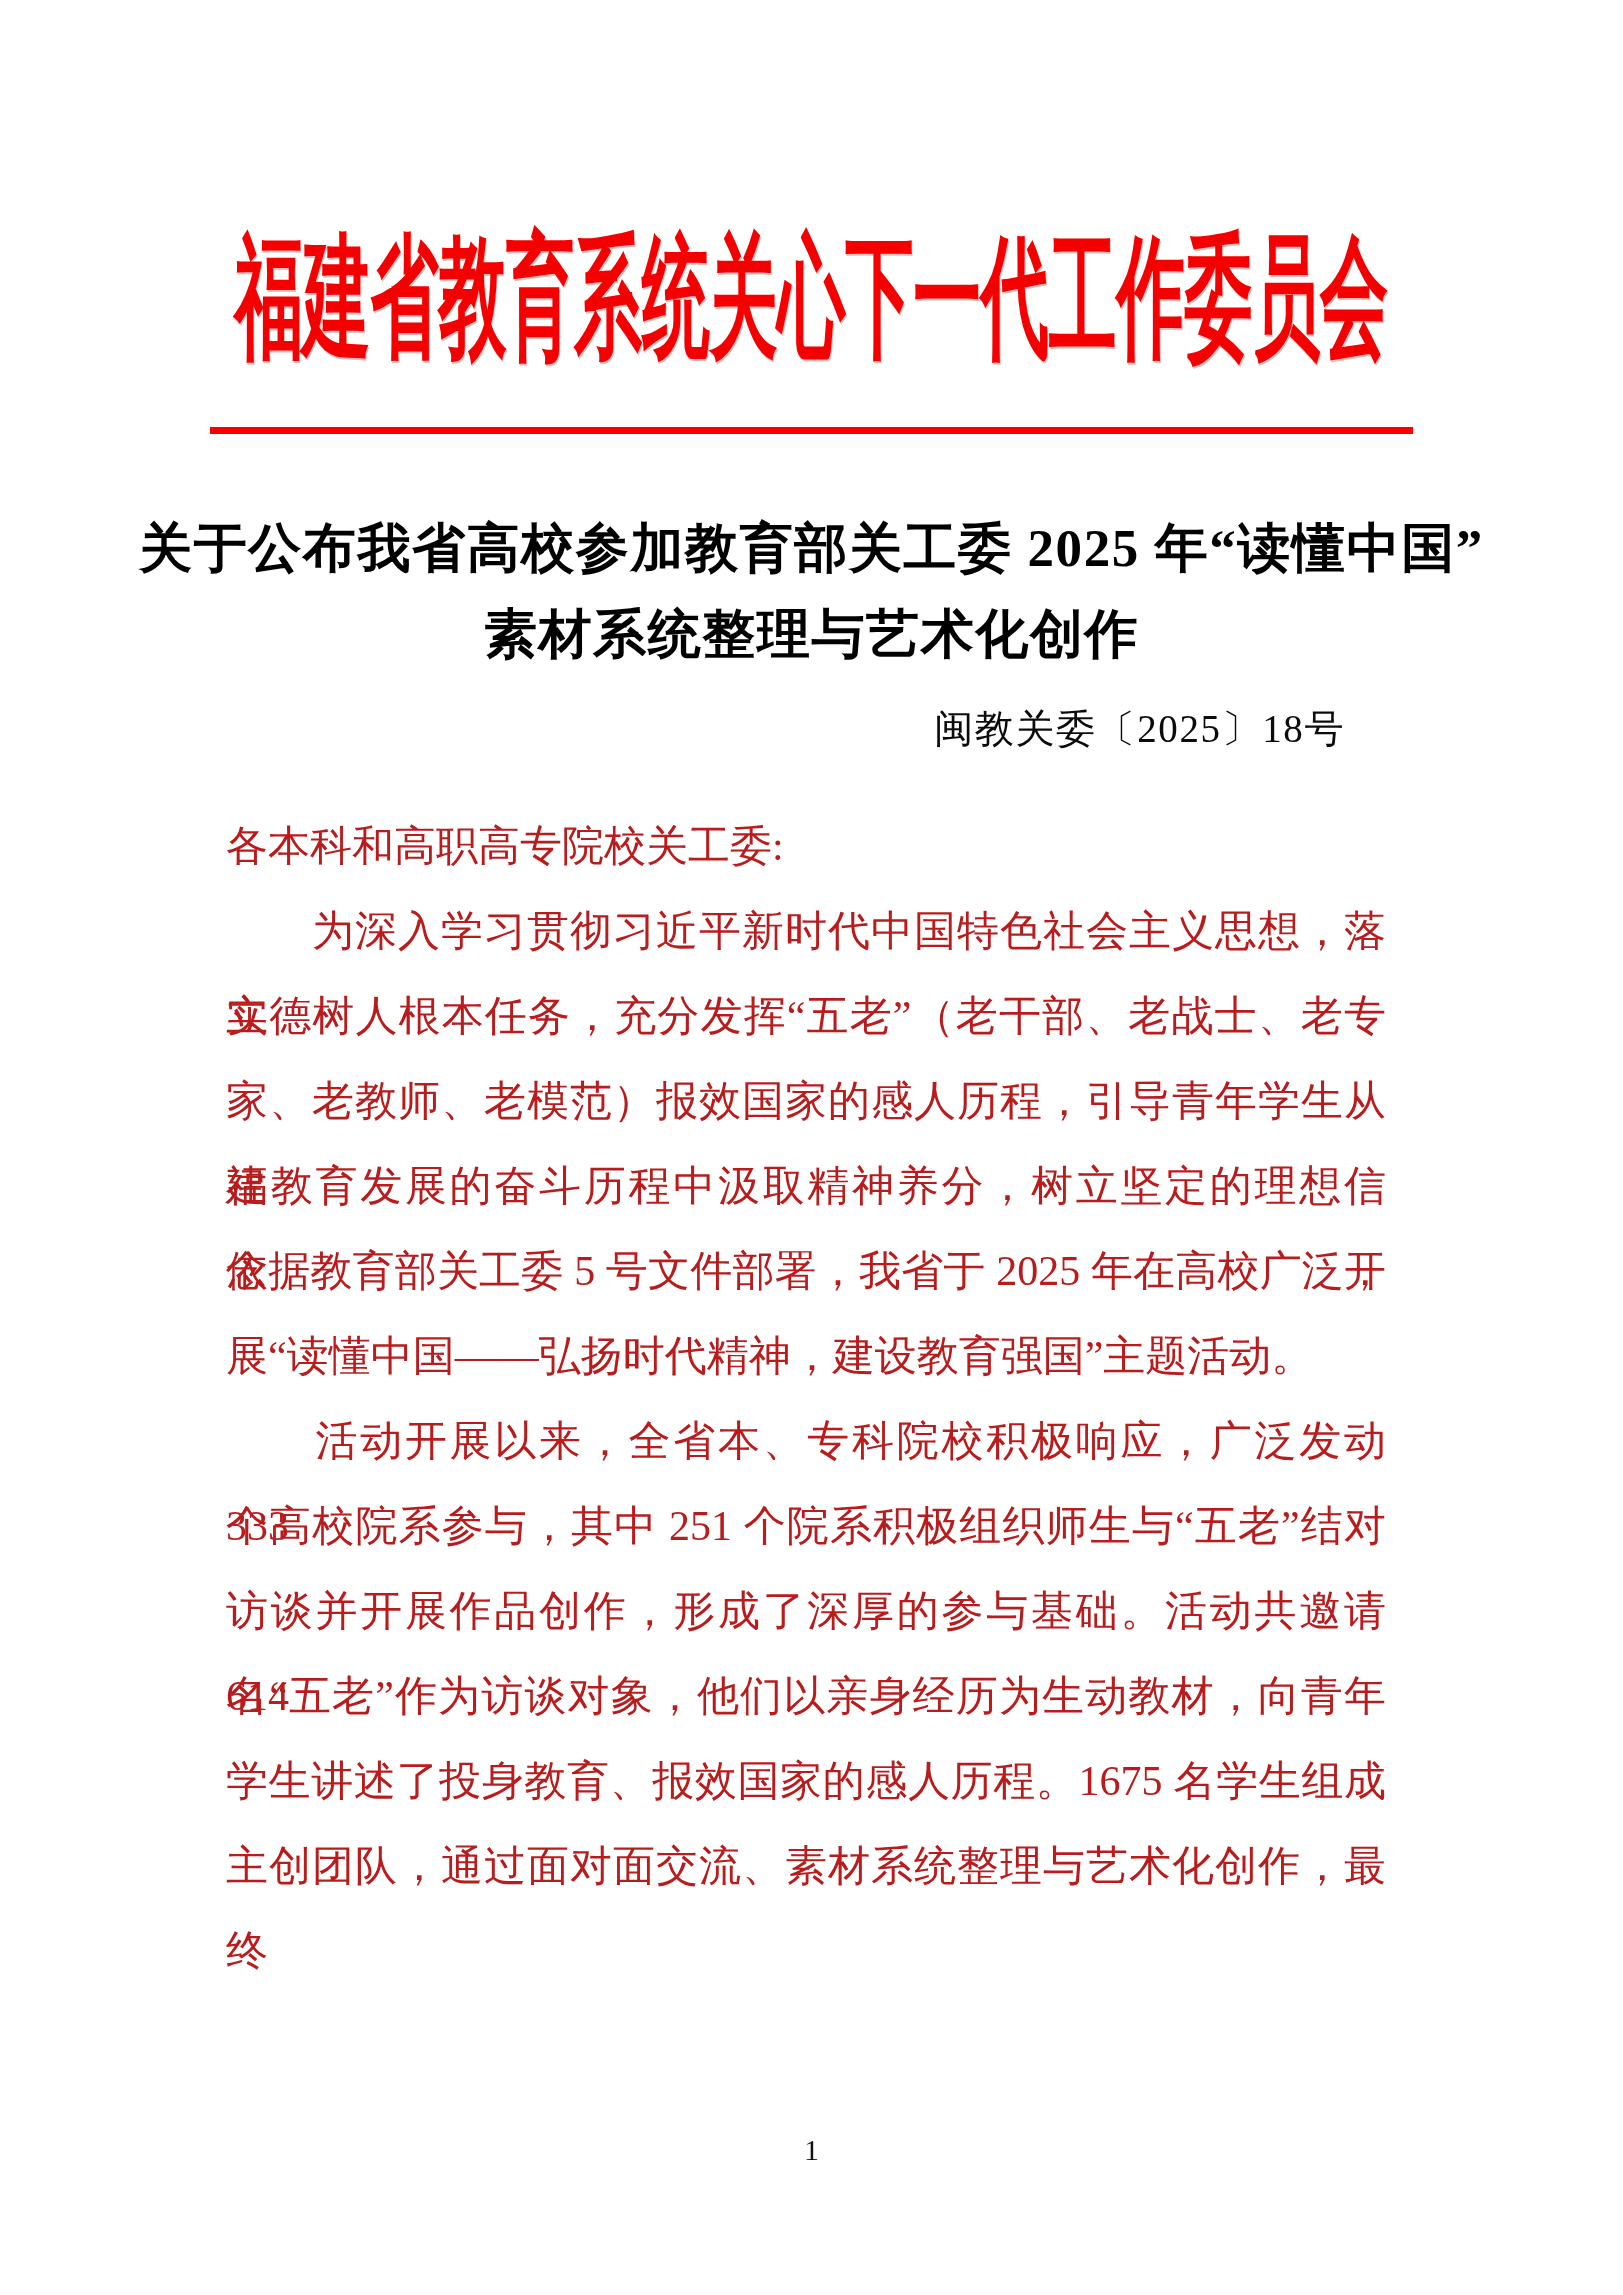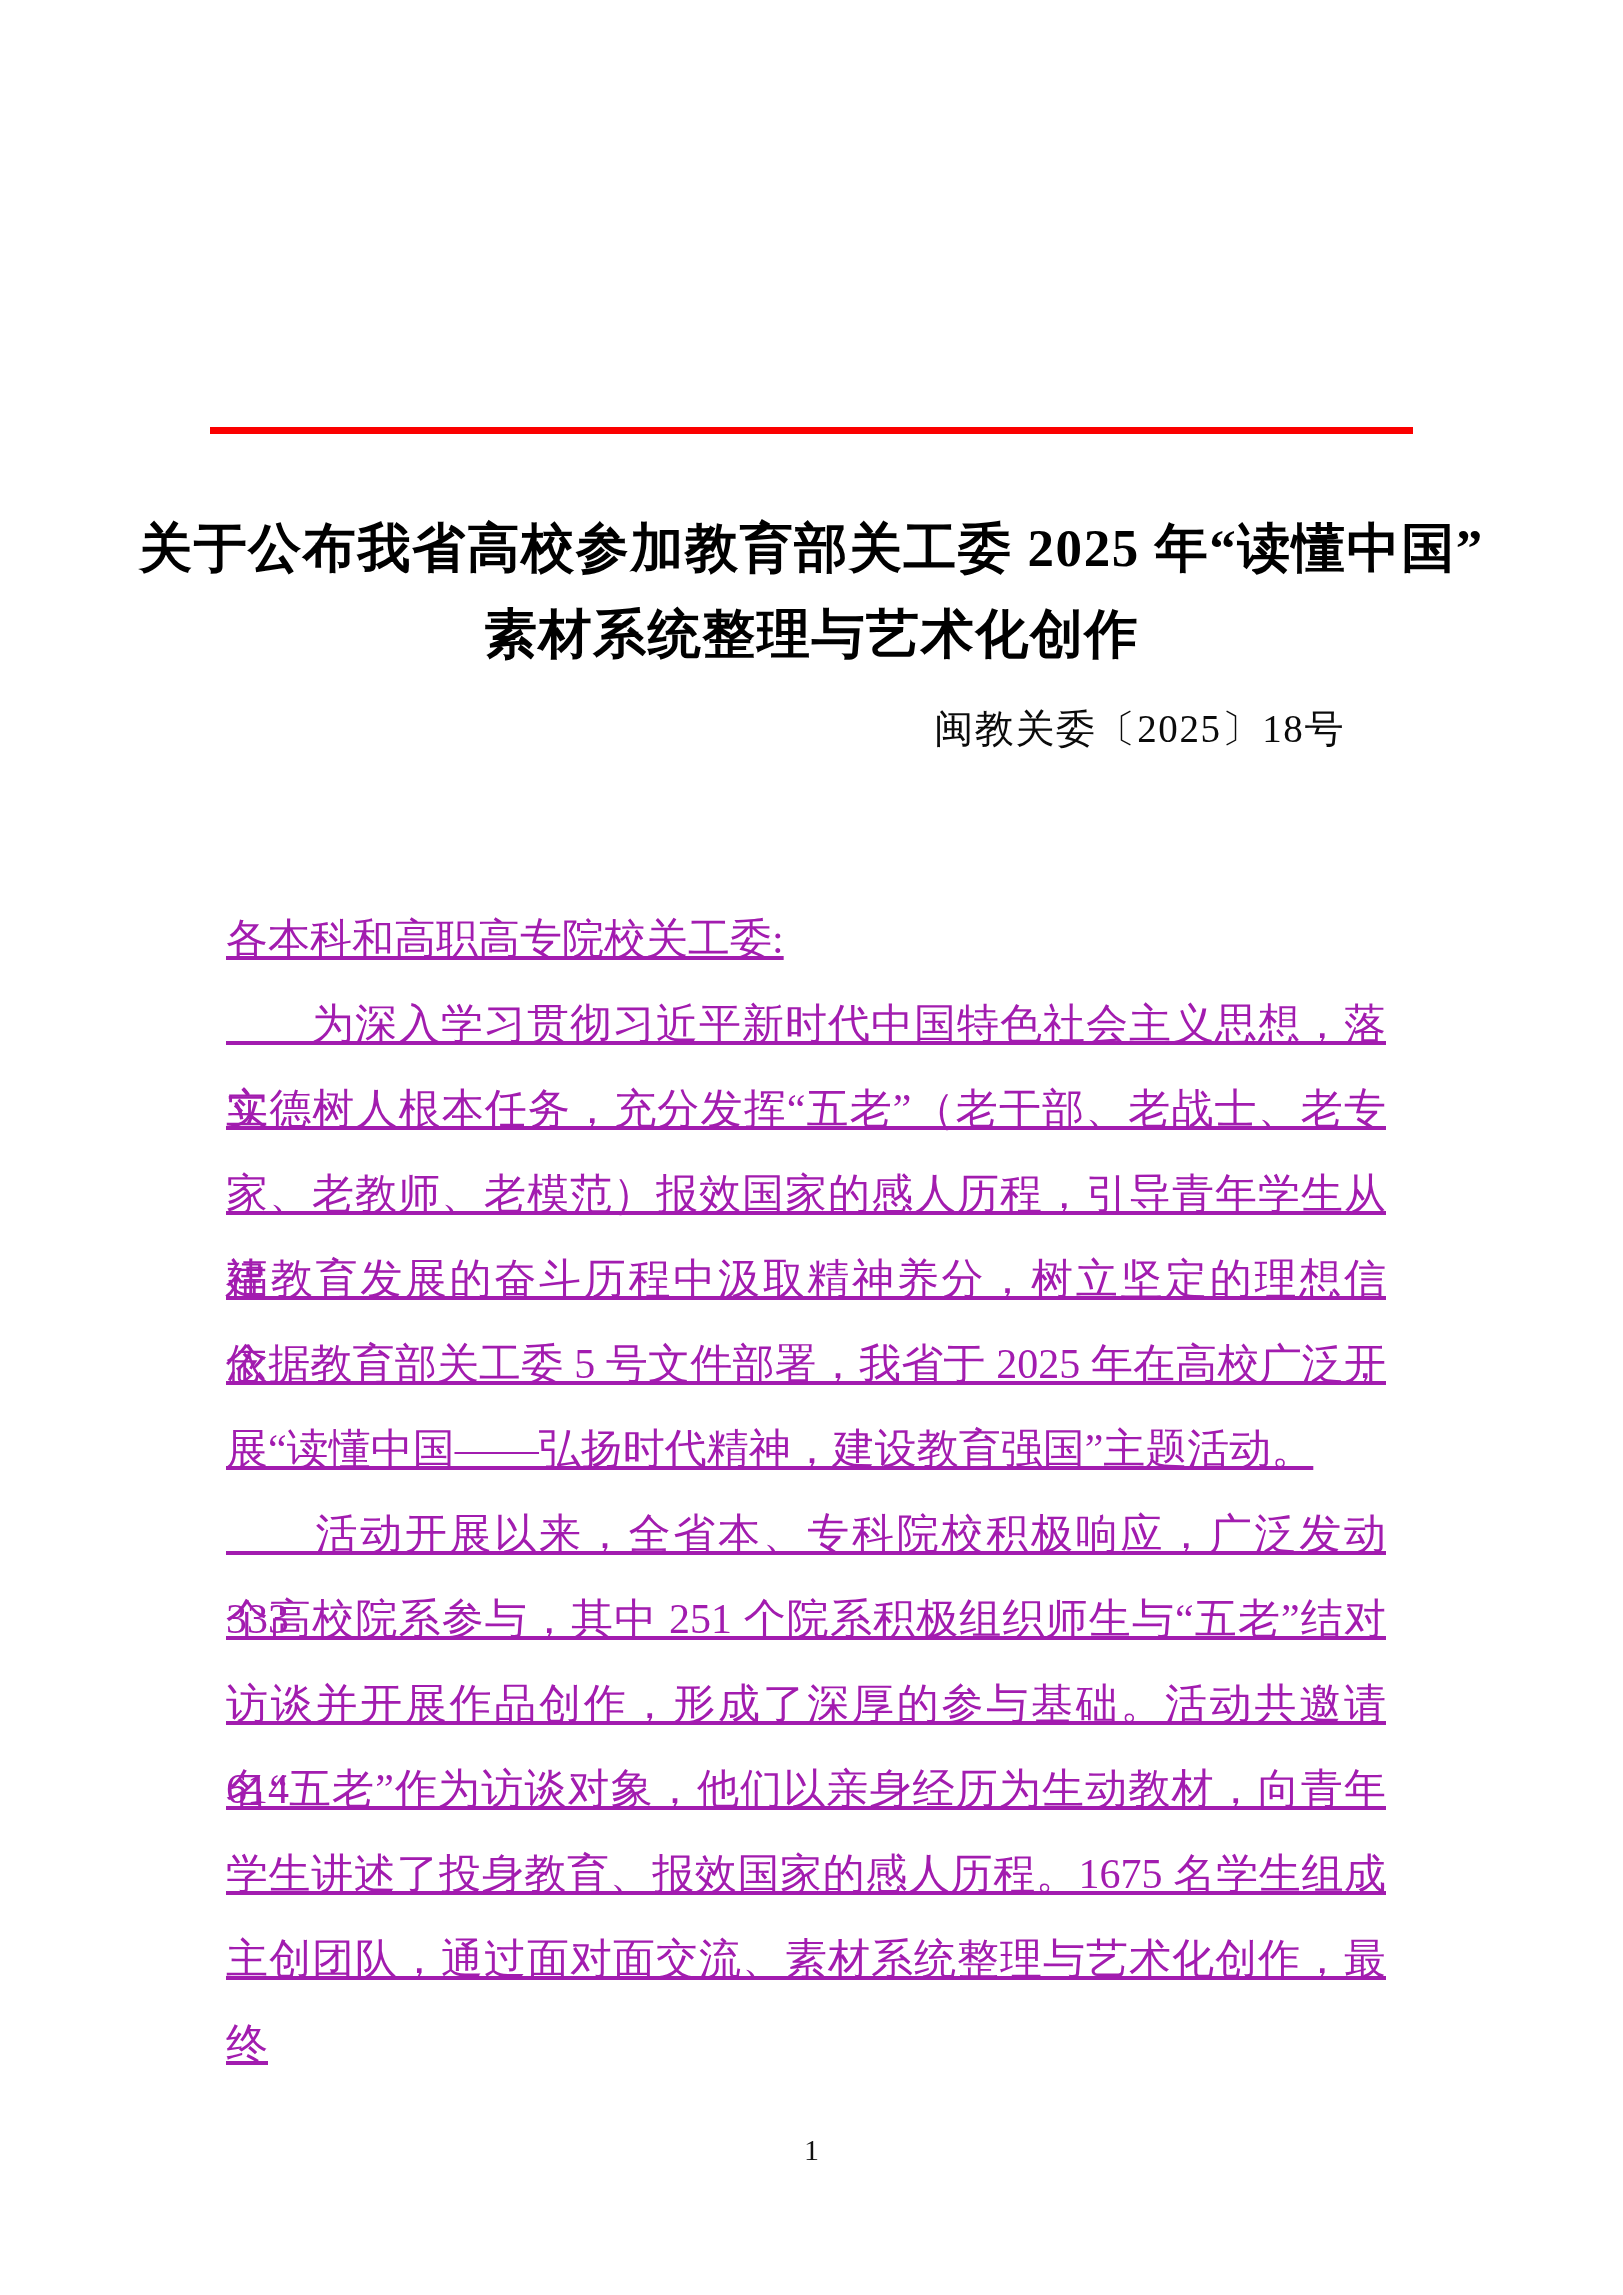--- a/index.html
+++ b/index.html
@@ -52,25 +52,24 @@
     top:694px;right:278px;
     font-size:39px;
     line-height:49px;
     color:#0b0b0b;
     letter-spacing:1.6px;
     margin-top:10px;
   }
   
   .body-text{
     position:absolute;
-    top:897px;left:226px;
+    top:804px;left:226px;
     width:1160px;
     font-size:42px;
-    color:#a21caf;
-    text-decoration:underline;
+    color:#b91c1c;
   }
   .body-line{
     height:85px;
     line-height:85px;
     white-space:pre;
     text-align:left;
   }
   .body-line.j{
     white-space:normal;
     text-align:justify;
@@ -83,20 +82,23 @@
     font-size:30px;
     line-height:35px;
     color:#111;
   }
 </style>
 </head>
 <body>
 
 <div class="page">
 
+  <div class="letterhead">
+    <div class="org">福建省教育系统关心下一代工作委员会</div>
+  </div>
 
   <div class="red-rule"></div>
 
   <div class="doc-title">
     <div>关于公布我省高校参加教育部关工委 2025 年“读懂中国”</div>
     <div>素材系统整理与艺术化创作</div>
   </div>
 
   <div class="doc-number">闽教关委〔2025〕18号</div>
 

